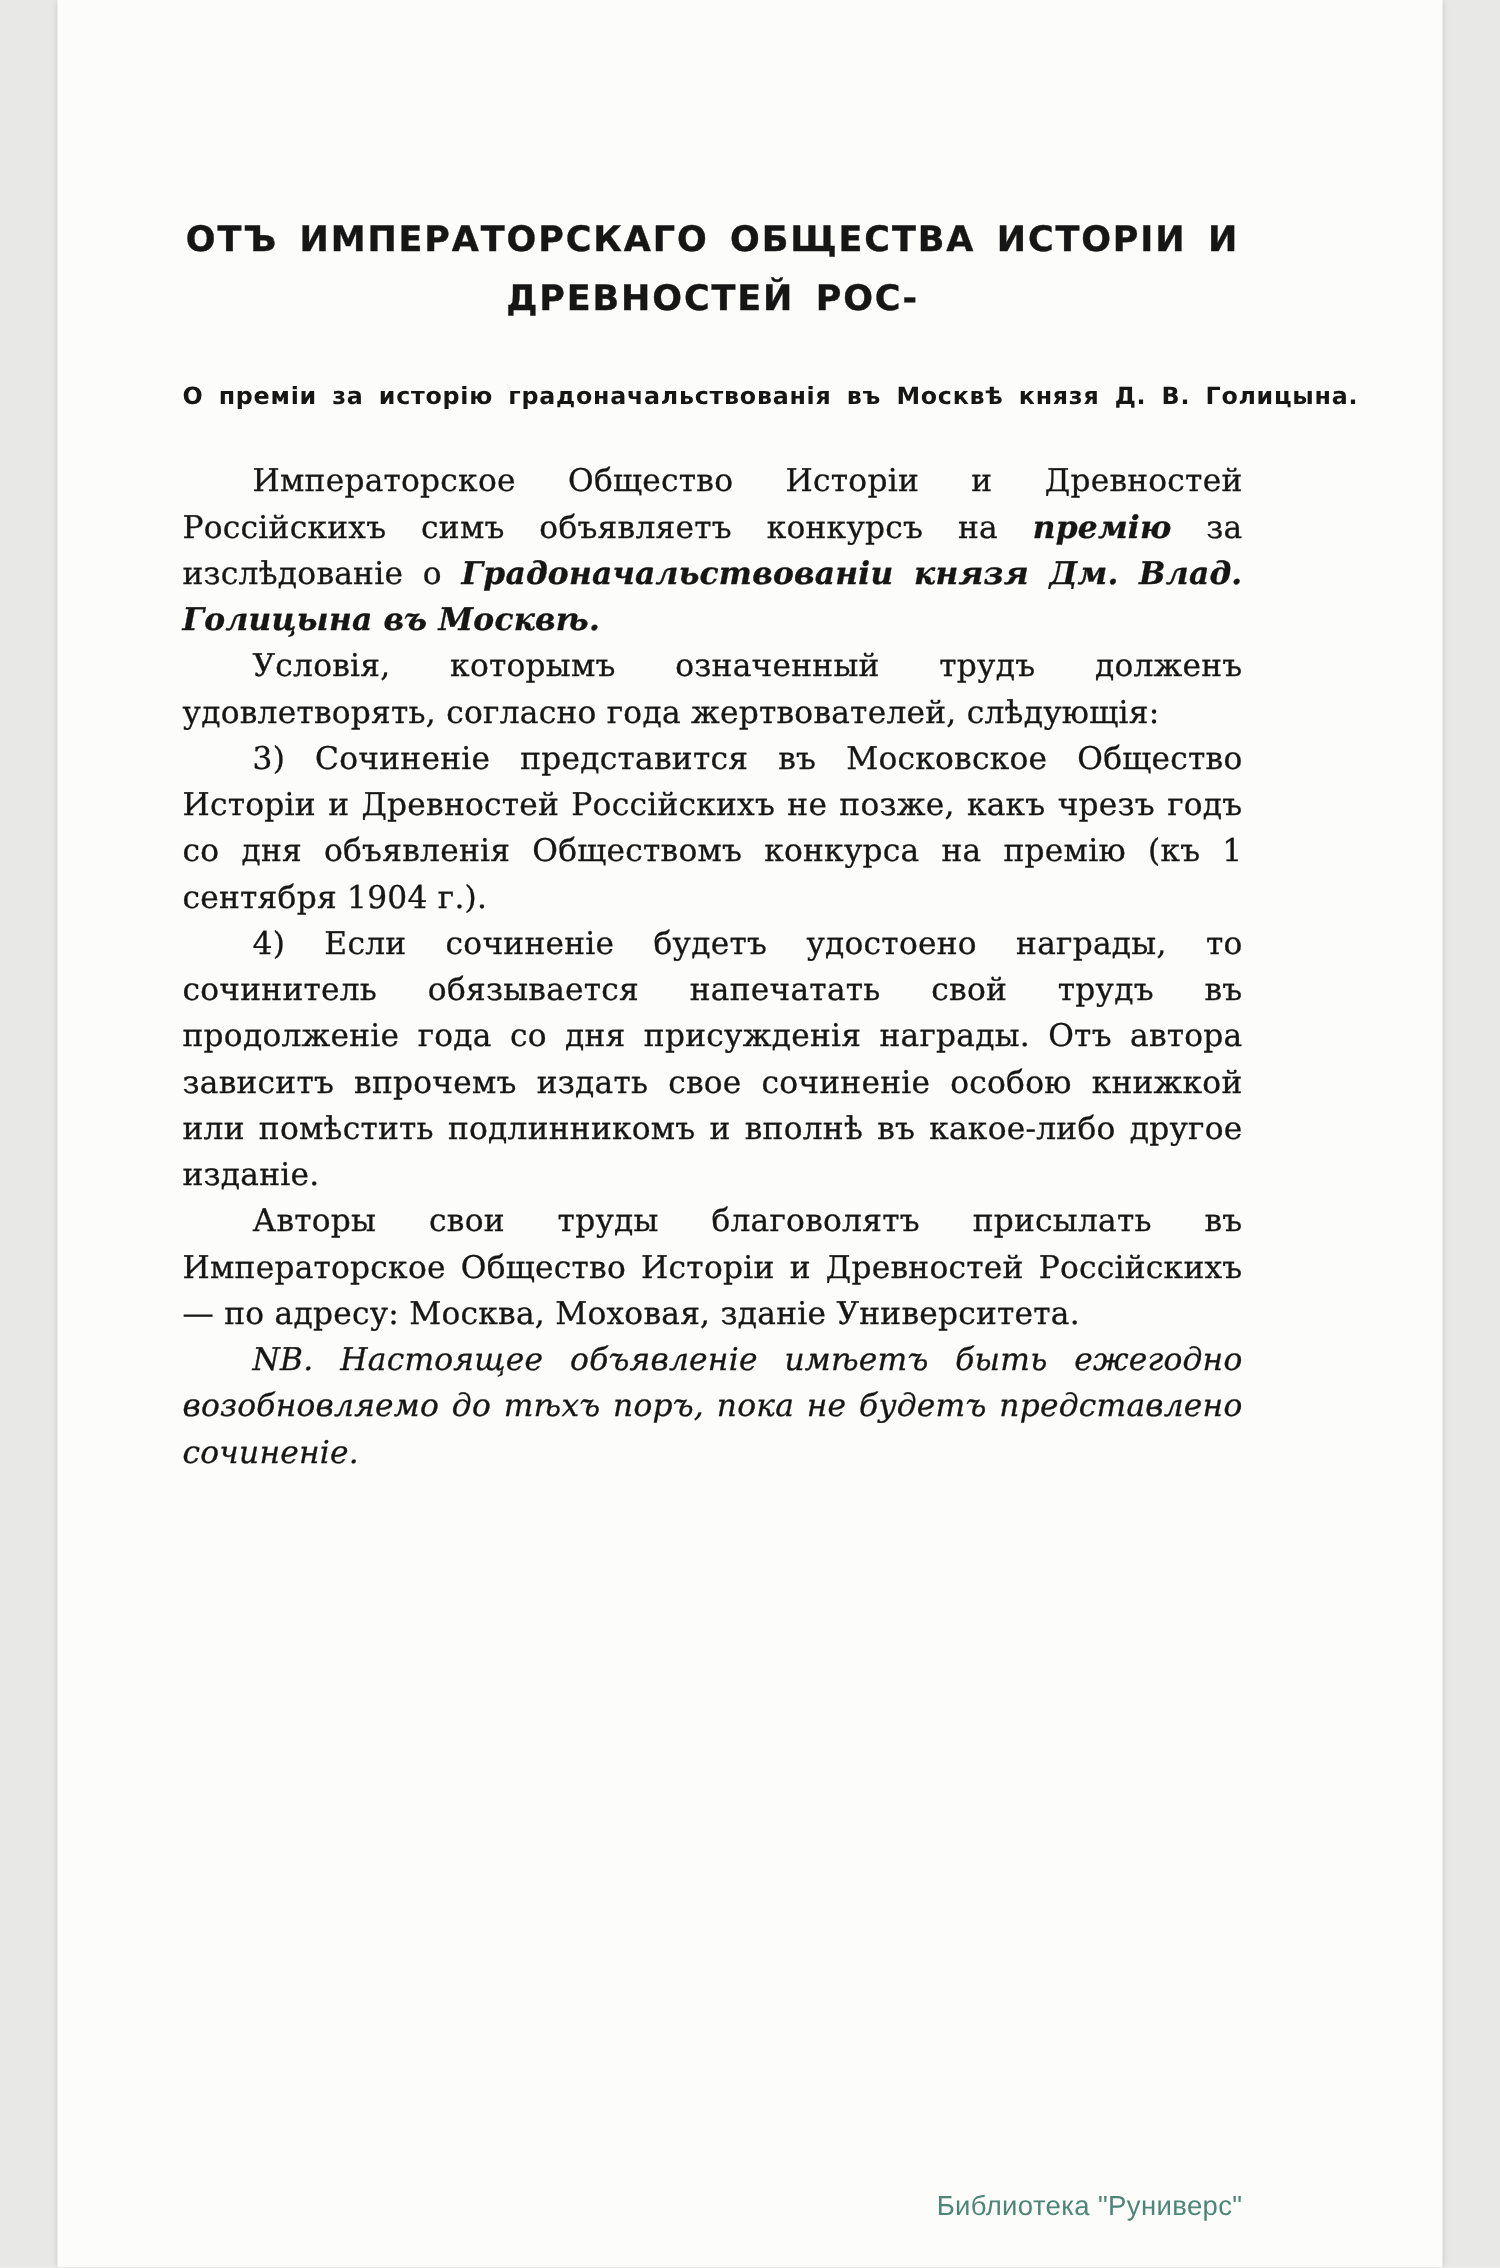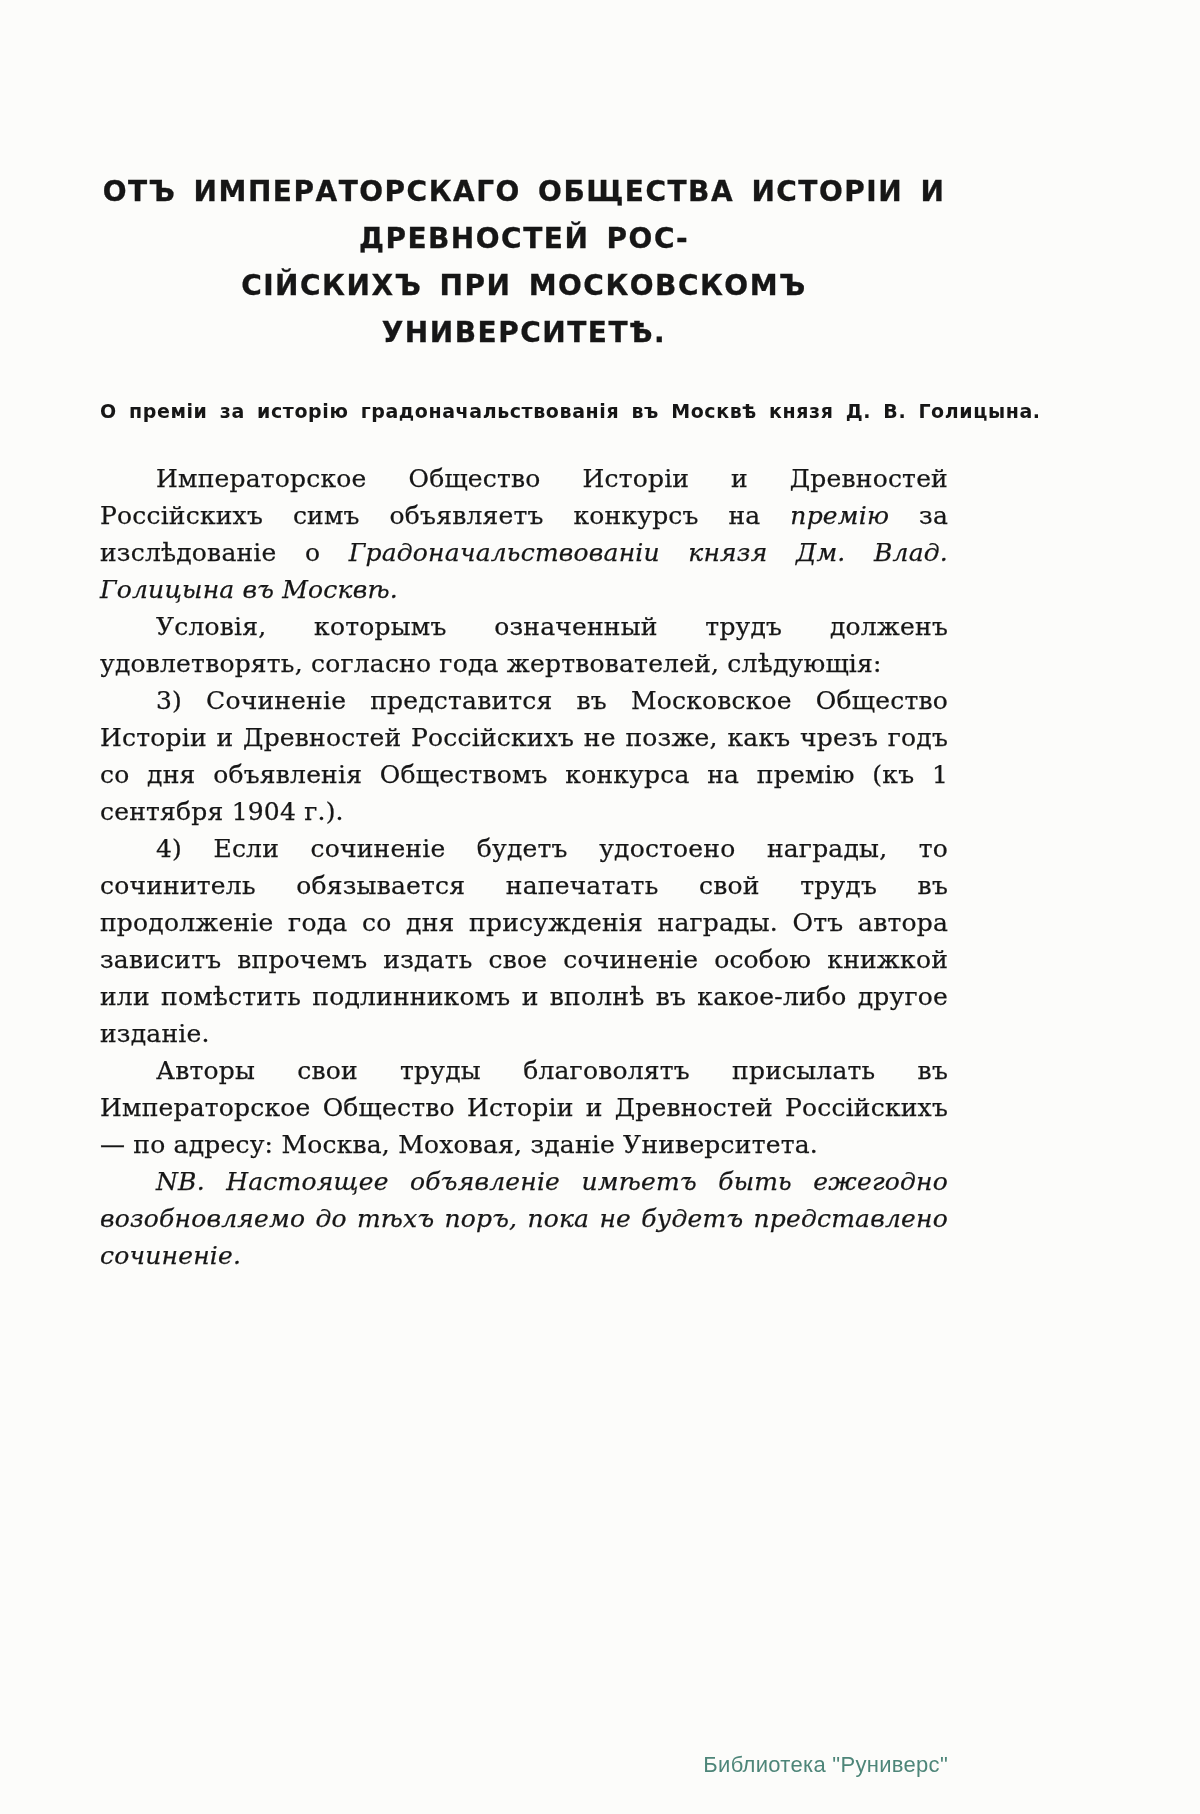--- a/index.html
+++ b/index.html
@@ -2,21 +2,21 @@
 <html lang="ru"><head>
 <meta charset="utf-8">
 <style>
   html, body {
     margin: 0;
     padding: 0;
     background: #e8e8e6;
   }
   .page {
     position: relative;
-    width: 1200px;
+    width: 1108px;
     height: 1814px;
     margin: 0 auto;
     background: #fcfcfa;
     color: #161616;
     overflow: hidden;
     box-shadow: 0 0 6px rgba(0,0,0,0.15);
   }
   .text-col {
     position: absolute;
     left: 100px;
@@ -51,20 +51,21 @@
     text-align: justify;
     letter-spacing: 0.2px;
     -webkit-text-stroke: 0.25px #161616;
   }
   .body-text p {
     margin: 0;
     text-indent: 56px;
   }
   .it {
     font-style: italic;
+    font-weight: bold;
   }
   .nb {
     font-style: italic;
   }
   .watermark {
     position: absolute;
     top: 1752px;
     left: 0;
     width: 948px;
     text-align: right;
@@ -76,21 +77,20 @@
 </style>
 </head>
 <body>
 
 <div class="page">
 
   <div class="text-col">
 
     <h1 class="heading">
       <span class="h-line">ОТЪ ИМПЕРАТОРСКАГО ОБЩЕСТВА ИСТОРІИ И ДРЕВНОСТЕЙ РОС-</span>
-      <span class="h-line">СІЙСКИХЪ ПРИ МОСКОВСКОМЪ УНИВЕРСИТЕТѢ.</span>
     </h1>
 
     <h2 class="subheading">О преміи за исторію градоначальствованія въ Москвѣ князя Д. В. Голицына.</h2>
 
     <div class="body-text">
 
       <p><span>Императорское Общество Исторіи и Древностей Россійскихъ симъ объявляетъ конкурсъ на </span><span class="it">премію</span><span> за изслѣдованіе о </span><span class="it">Градоначальствованіи князя Дм. Влад. Голицына въ Москвѣ.</span></p>
 
       <p>Условія, которымъ означенный трудъ долженъ удовлетворять, согласно года жертвователей, слѣдующія:</p>
 

